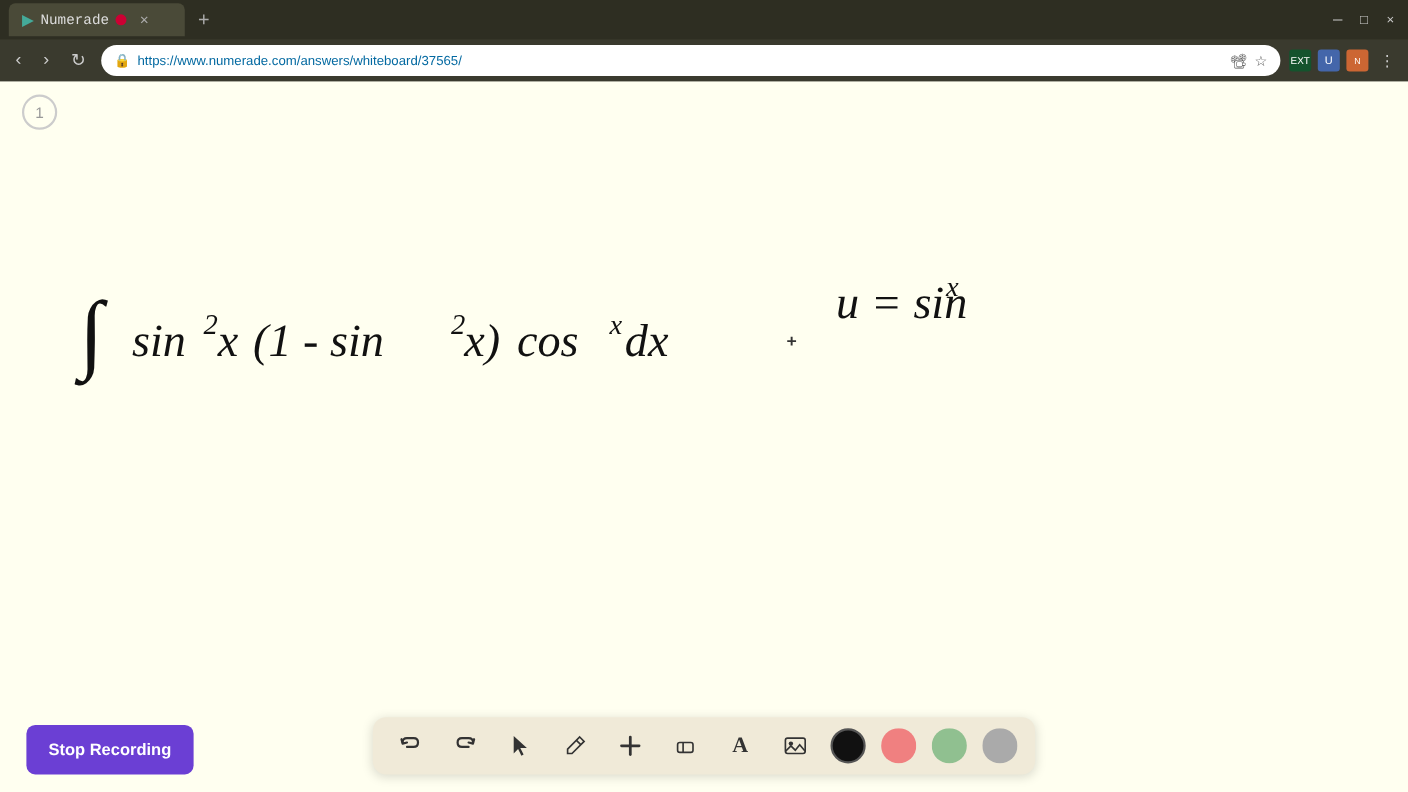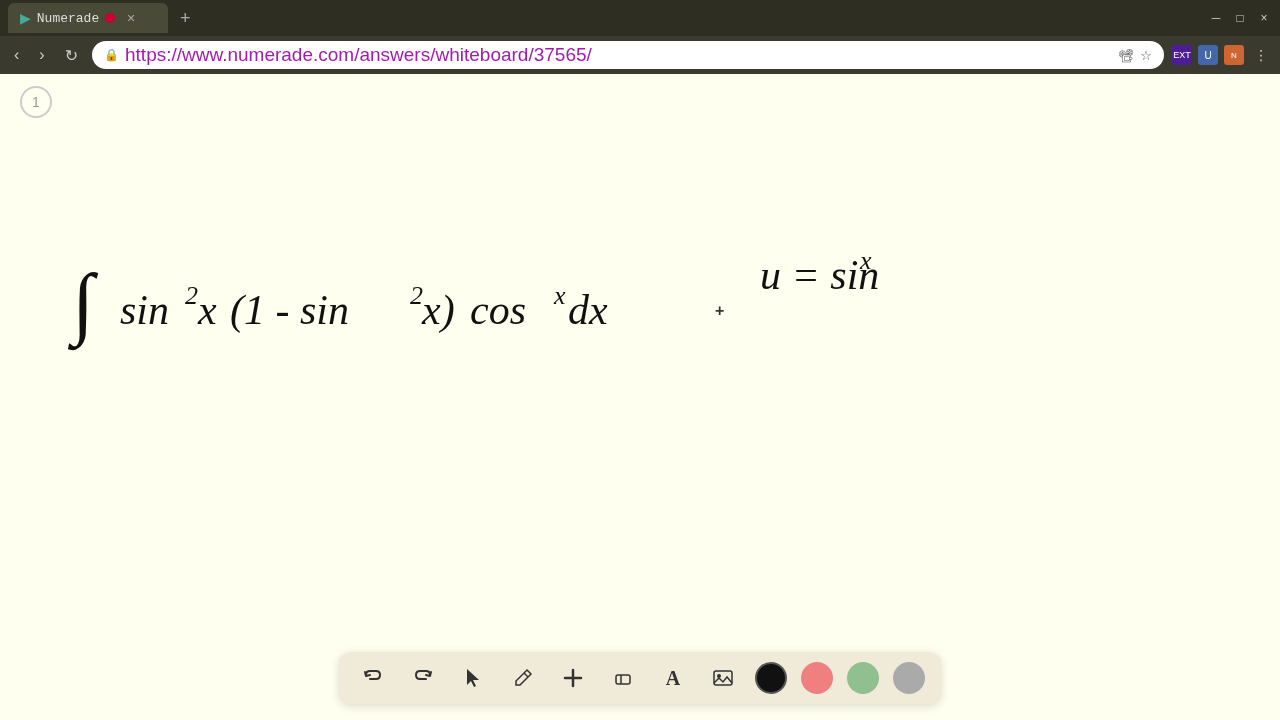--- a/index.html
+++ b/index.html
@@ -28,21 +28,21 @@
     .nav-bar {
       display: flex; align-items: center; height: 38px;
       background: #3a3a2e; padding: 4px 8px; gap: 8px;
     }
     .nav-btn { color: #ccc; font-size: 16px; cursor: pointer; padding: 2px 6px; }
     .address-bar {
       flex: 1; display: flex; align-items: center;
       background: #fff; border-radius: 20px; height: 28px; padding: 0 12px; gap: 6px;
     }
     .lock-icon { color: #555; font-size: 12px; }
-    .address-text { font-size: 19px; color: #a21caf; flex: 1; }
+    .address-text { font-size: 12px; color: #0369a1; flex: 1; }
     .address-icons { display: flex; gap: 6px; align-items: center; }
     .addr-icon { color: #555; font-size: 13px; }
     .nav-right { display: flex; gap: 6px; align-items: center; }
     .nav-right-btn { color: #ccc; font-size: 14px; cursor: pointer; padding: 2px 4px; }
     .ext-icon { width: 20px; height: 20px; background: #666; border-radius: 3px; display: flex; align-items: center; justify-content: center; color: #fff; font-size: 10px; }
 
     
     .main-content {
       width: 1280px; height: 646px; background: #fffff0;
       position: relative; overflow: hidden;
@@ -123,21 +123,21 @@
     <span class="nav-btn">↻</span>
     <div class="address-bar">
       <span class="lock-icon">🔒</span>
       <span class="address-text">https://www.numerade.com/answers/whiteboard/37565/</span>
       <div class="address-icons">
         <span class="addr-icon">📽</span>
         <span class="addr-icon">☆</span>
       </div>
     </div>
     <div class="nav-right">
-      <div class="ext-icon" style="background:#4c1d95; font-size:9px;">EXT</div>
+      <div class="ext-icon" style="background:#14532d; font-size:9px;">EXT</div>
       <div class="ext-icon" style="background:#4466aa;">U</div>
       <div class="ext-icon" style="background:#cc6633; font-size:8px;">N</div>
       <span class="nav-right-btn">⋮</span>
     </div>
   </div>
 </div>
 
 <div class="main-content">
 
   <div class="page-badge">
@@ -212,13 +212,14 @@
           <path d="M2 16 L7 11 L11 15 L15 10 L20 16" stroke="#333" stroke-width="1.5" fill="none"></path>
         </svg>
     </button>
 
     <div class="color-swatch active" style="background:#111111;"></div>
     <div class="color-swatch" style="background:#f08080;"></div>
     <div class="color-swatch" style="background:#90c090;"></div>
     <div class="color-swatch" style="background:#aaaaaa;"></div>
   </div>
 
+  <button class="stop-recording-btn">Stop Recording</button>
 </div>
 
 </body></html>

